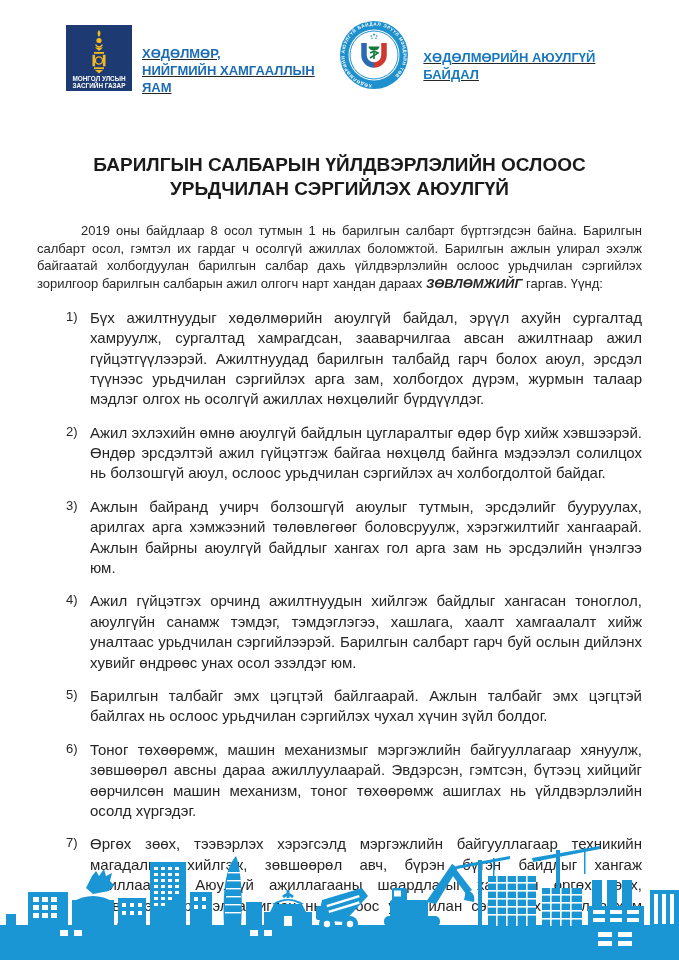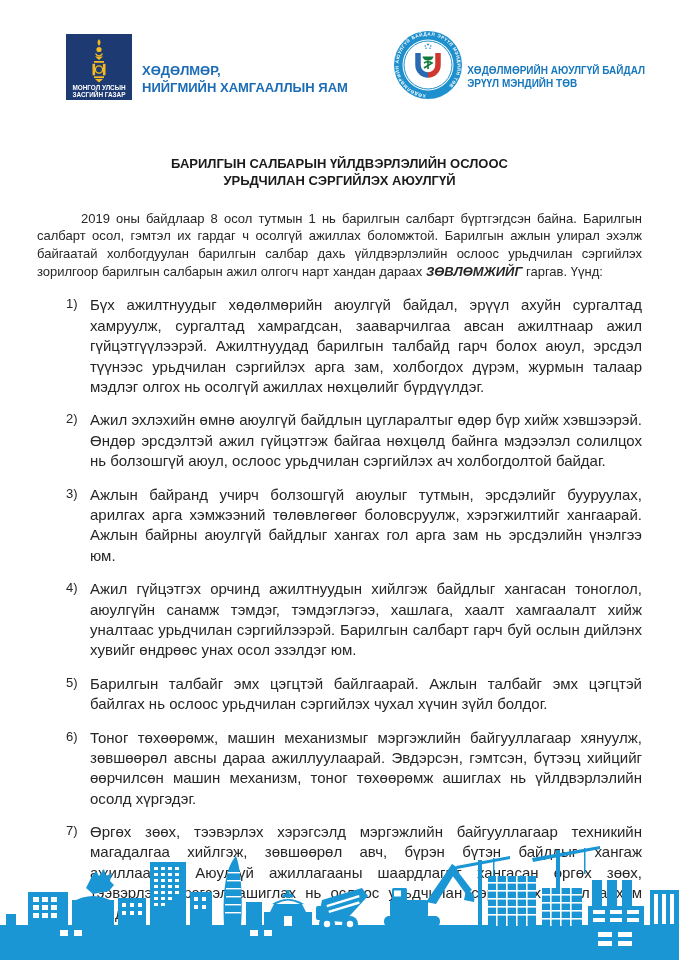--- a/index.html
+++ b/index.html
@@ -15,43 +15,44 @@
     width:679px;height:960px;
     background:#ffffff;
     font-family:"Liberation Sans","DejaVu Sans",sans-serif;
     color:var(--text);
     position:relative;
     overflow:hidden;
   }
   .header{
     display:flex;
     justify-content:space-between;
-    align-items:flex-end;
-    padding:30px 34px 0 66px;
+    align-items:flex-start;
+    padding:20px 34px 0 66px;
+    text-decoration:underline;
   }
   .logo-group{display:flex;align-items:center;}
   .gov-logo{width:66px;height:66px;flex-shrink:0;}
   .ministry-name{
     margin-left:10px;margin-top:26px;
     font-weight:bold;font-size:13px;line-height:1.3;
     color:var(--ministry-blue);
     text-transform:uppercase;
   }
   .center-logo{width:70px;height:70px;flex-shrink:0;}
   .center-name{
-    margin-left:4px;margin-top:24px;
-    font-weight:bold;font-size:10px;line-height:1.3;
+    margin-left:14px;margin-top:24px;
+    font-weight:bold;font-size:13px;line-height:1.3;
     color:var(--center-blue);
     text-transform:uppercase;
   }
   .doc-title{
     margin-top:56px;
     text-align:center;
     font-weight:bold;
-    font-size:13px;
+    font-size:19px;
     line-height:1.3;
     color:#1a1a1a;
   }
   .intro{
     margin:20px 37px 10px 37px;
     font-size:13px;
     line-height:1.36;
     text-align:justify;
   }
   .intro .indent{display:inline-block;width:44px;}
@@ -119,21 +120,20 @@
       <path d="M45 23 v12 a10 10 0 0 1 -10 10" fill="none" stroke="#cf3830" stroke-width="5.5" stroke-linecap="butt"></path>
 
       <g stroke="#0e7a3c" fill="none" stroke-width="1.6">
         <path d="M29.5 26.5 a5.5 4 0 0 0 11 0 z" fill="#0e7a3c" stroke="none"></path>
         <line x1="35" y1="30.5" x2="35" y2="39"></line>
         <path d="M31 33 q4 -2.5 8 0 q-4 2.5 -8 5"></path>
       </g>
     </svg>
     <div class="center-name">
       <div>ХӨДӨЛМӨРИЙН АЮУЛГҮЙ БАЙДАЛ</div>
-      <div>ЭРҮҮЛ МЭНДИЙН ТӨВ</div>
     </div>
   </div>
 </div>
 
 <div class="doc-title">
   <div>БАРИЛГЫН САЛБАРЫН ҮЙЛДВЭРЛЭЛИЙН ОСЛООС</div>
   <div>УРЬДЧИЛАН СЭРГИЙЛЭХ АЮУЛГҮЙ</div>
 </div>
 
 <p class="intro"><span class="indent"></span><span>2019 оны байдлаар 8 осол тутмын 1 нь барилгын салбарт бүртгэгдсэн байна.  Барилгын салбарт осол, гэмтэл их гардаг ч осолгүй ажиллах боломжтой. Барилгын ажлын улирал эхэлж байгаатай холбогдуулан барилгын салбар дахь үйлдвэрлэлийн ослоос урьдчилан сэргийлэх зорилгоор барилгын салбарын ажил олгогч нарт хандан дараах </span><span class="emphasis">ЗӨВЛӨМЖИЙГ</span><span> гаргав.  Үүнд:</span></p>

